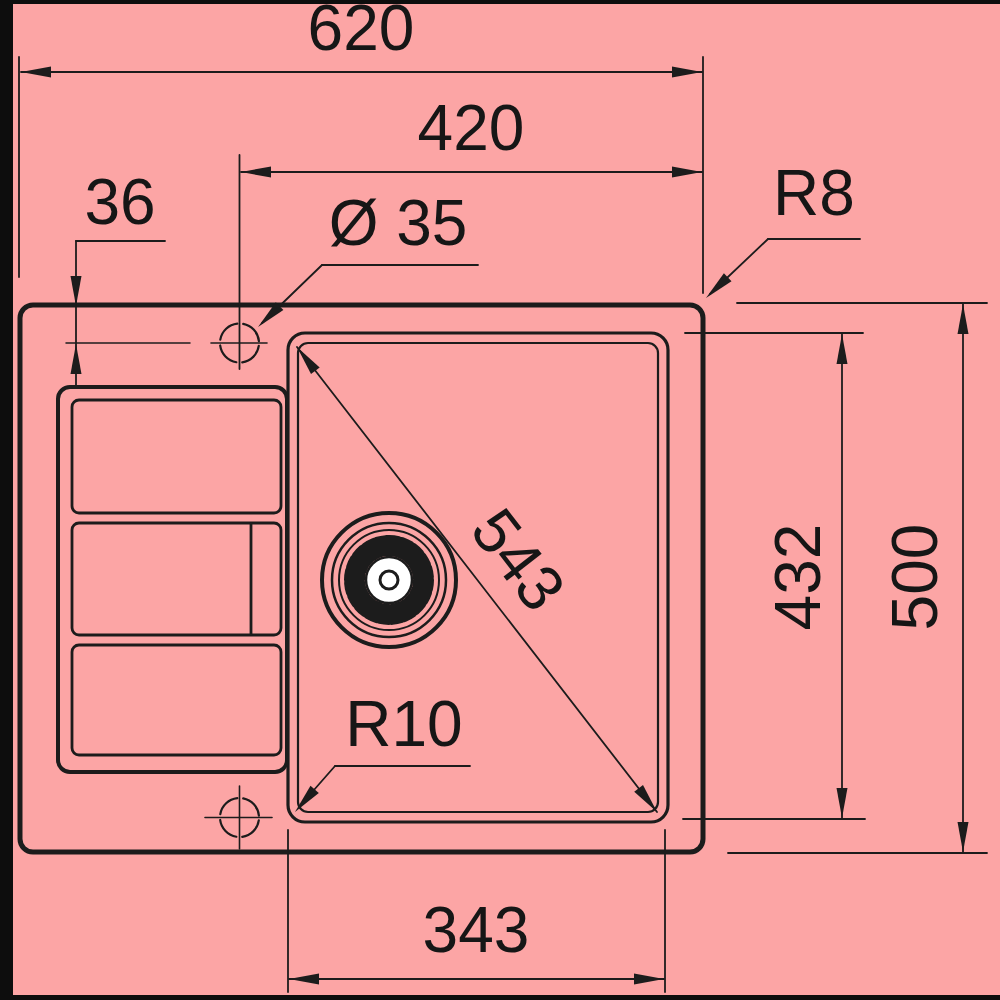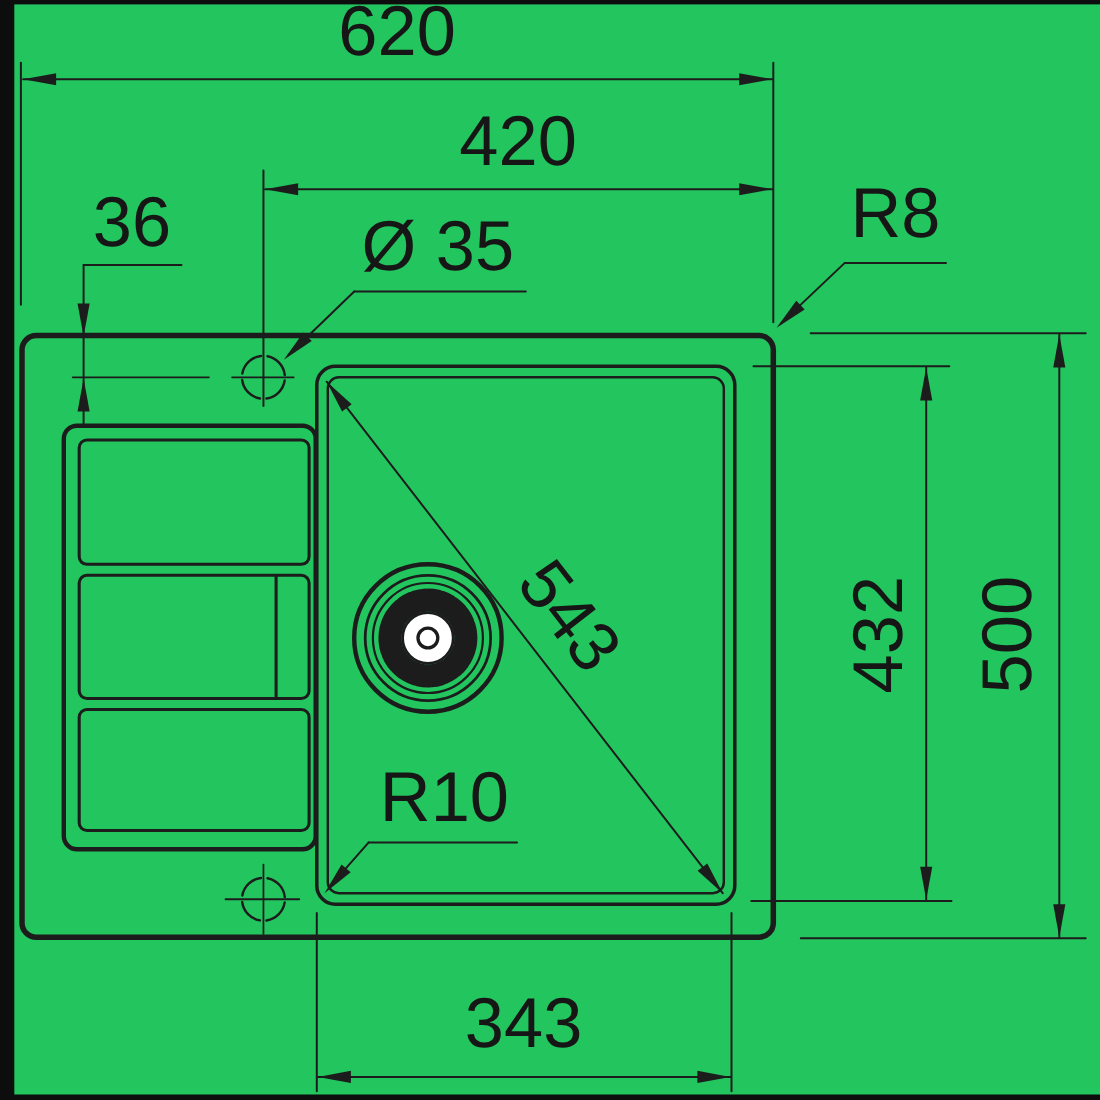--- a/index.html
+++ b/index.html
@@ -1,16 +1,16 @@
 <!DOCTYPE html>
 <html><head>
 <meta charset="utf-8">
 <style>
   html,body{margin:0;padding:0;background:#e8e8e8;}
-  .stage{position:relative;width:1000px;height:1000px;background:#22c55e;overflow:hidden;
+  .stage{position:relative;width:1000px;height:1000px;background:#fca5a5;overflow:hidden;
          font-family:"Liberation Sans",sans-serif;}
   svg{display:block}
   text{font-family:"Liberation Sans",sans-serif;fill:#161616;}
   .dimtext{font-size:64px;}
 </style>
 </head>
 <body>
 
 <div class="stage">
 <svg width="1000" height="1000" viewBox="0 0 1000 1000">

